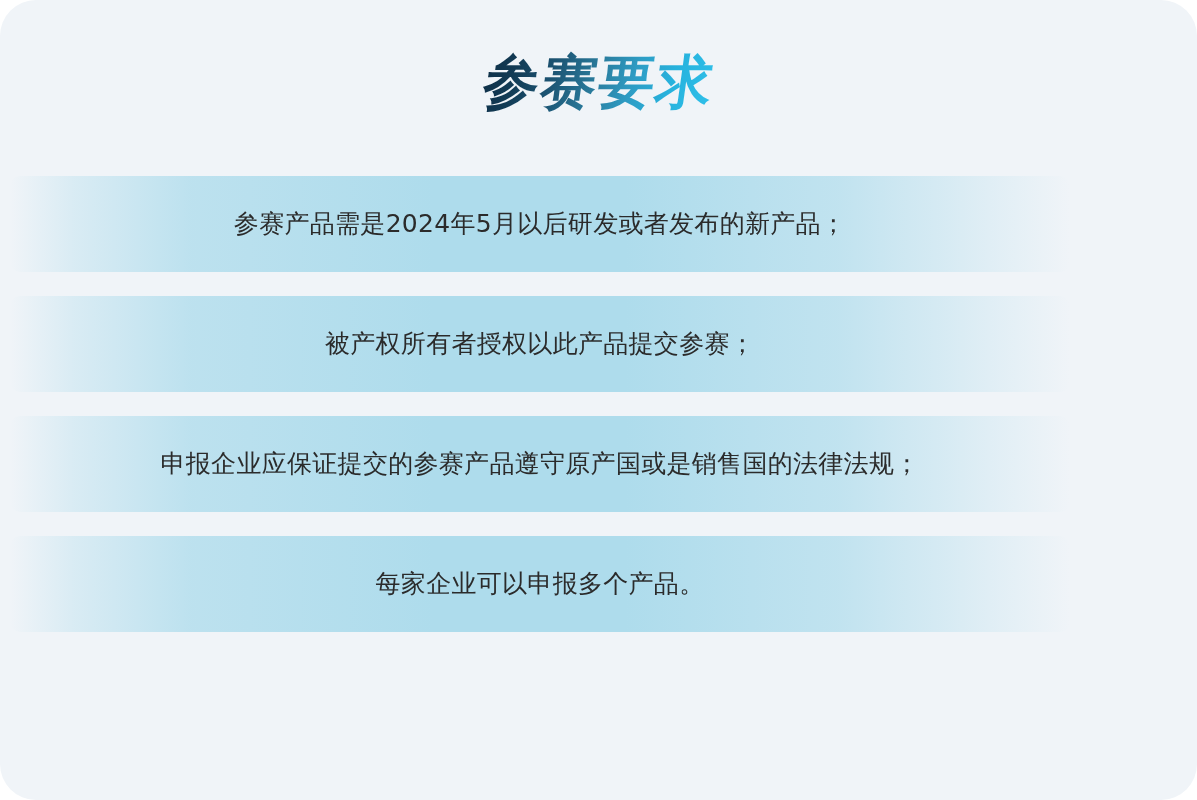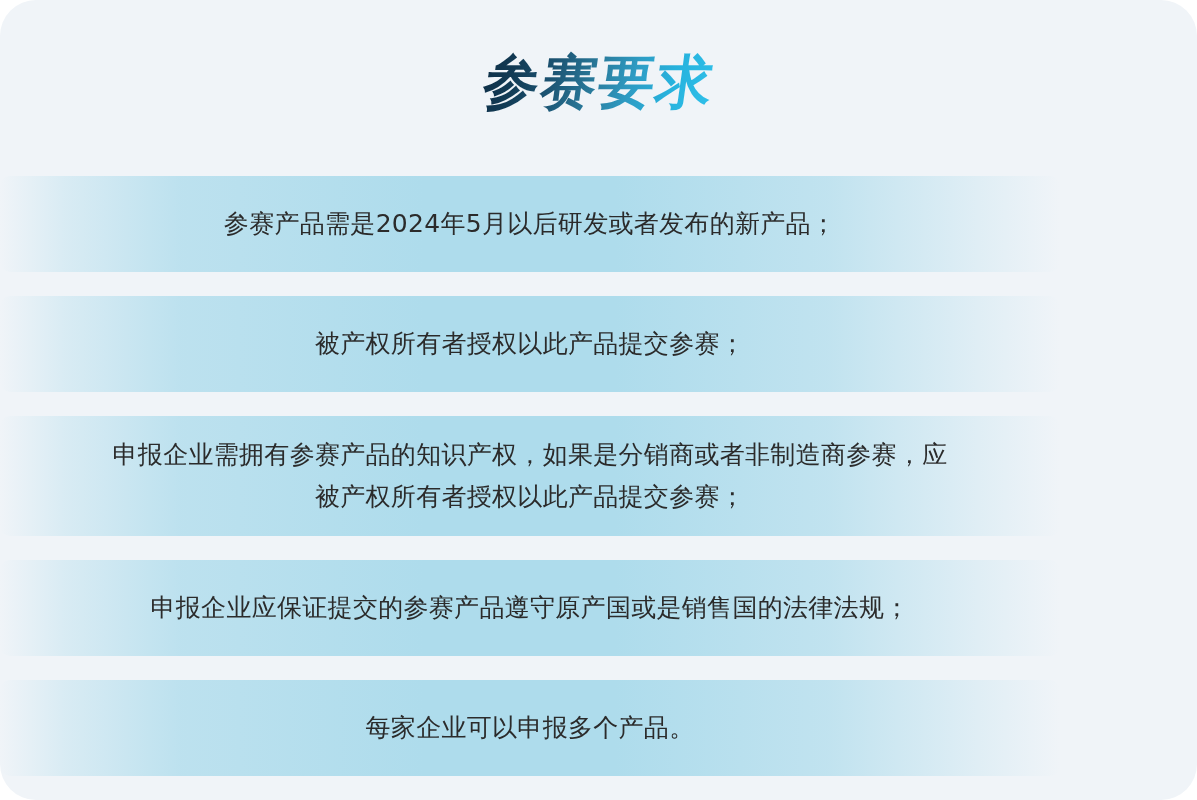--- a/index.html
+++ b/index.html
@@ -74,20 +74,21 @@
     mix-blend-mode: normal;
     opacity: 0;
   }
 
   
   #rows {
     position: absolute;
     top: 176px;
     left: 0;
     width: 989px;
+    padding-left: 10px;
   }
   .row {
     position: relative;
     width: 1060px;
     margin: 0 auto 24px auto;
     border-radius: 10px;
     background-image: linear-gradient(to right,
         rgba(174,220,236,0.00) 0%,
         rgba(174,220,236,0.35) 6%,
         rgba(174,220,236,0.78) 17%,
@@ -135,26 +136,20 @@
         <span class="line">参赛产品需是2024年5月以后研发或者发布的新产品；</span>
       </div>
     </div>
 
     <div class="row row-2">
       <div class="row-text">
         <span class="line">被产权所有者授权以此产品提交参赛；</span>
       </div>
     </div>
 
-    <div class="row row-3">
-      <div class="row-text">
-        <span class="line">申报企业需拥有参赛产品的知识产权，如果是分销商或者非制造商参赛，应</span>
-        <span class="line">被产权所有者授权以此产品提交参赛；</span>
-      </div>
-    </div>
 
     <div class="row row-4">
       <div class="row-text">
         <span class="line">申报企业应保证提交的参赛产品遵守原产国或是销售国的法律法规；</span>
       </div>
     </div>
 
     <div class="row row-5">
       <div class="row-text">
         <span class="line">每家企业可以申报多个产品。</span>

